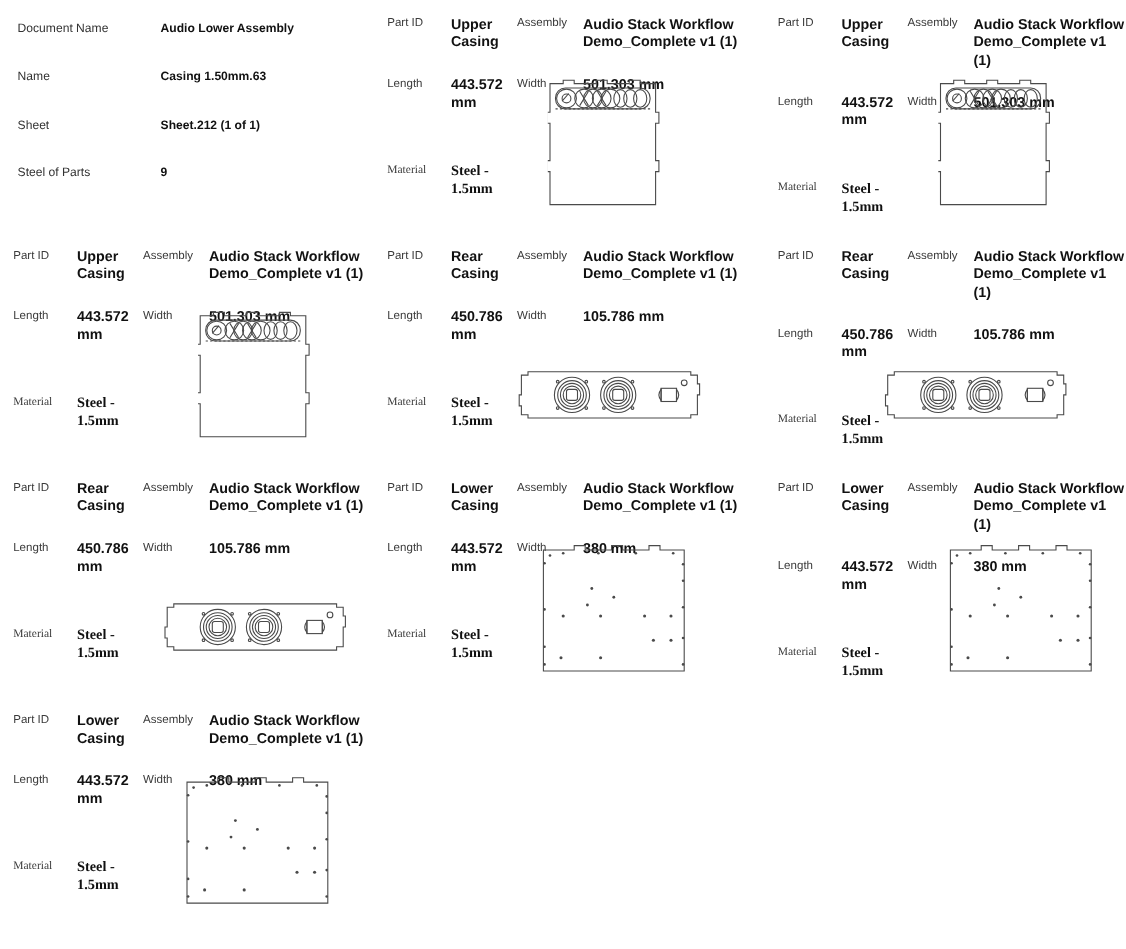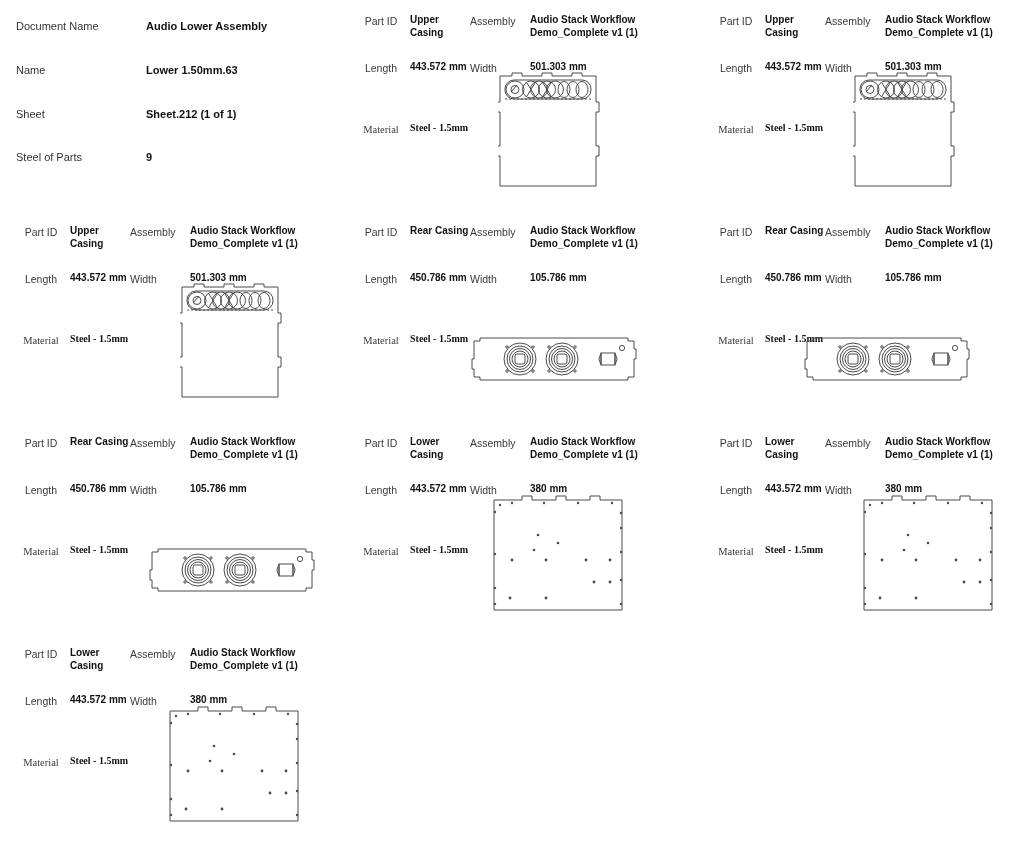--- a/index.html
+++ b/index.html
@@ -40,24 +40,24 @@
   }
 
   
   .part{ padding:14px 0 0 12px; }
   .prow{ display:flex; align-items:flex-start; }
   .prow .k{
     font-size:10.5px; color:#3a3a3a; font-weight:400;
     line-height:1.3; padding-top:1px;
   }
   .prow .v{
-    font-size:10px; color:#111111; font-weight:bold;
+    font-size:13px; color:#111111; font-weight:bold;
     line-height:1.25;
   }
-  .k1{ width:58px; flex:0 0 58px;text-align:center; }
+  .k1{ width:58px; flex:0 0 58px; }
   .v1{ width:60px; flex:0 0 60px; }
   .k2{ width:60px; flex:0 0 60px; }
   .v2{ flex:1 1 auto; }
 
   .row-a{ margin-bottom:22px; }
   .row-b{ margin-bottom:0; }
   .row-c{ margin-top:46px;font-family:Liberation Serif, serif; }
 
   
   .drawing{
@@ -77,21 +77,21 @@
   <div class="grid">
 
     <div class="cell">
       <div class="docinfo">
         <div class="docrow">
           <div class="k">Document Name</div>
           <div class="v">Audio Lower Assembly</div>
         </div>
         <div class="docrow">
           <div class="k">Name</div>
-          <div class="v">Lower 1.50mm.63</div>
+          <div class="v">Casing 1.50mm.63</div>
         </div>
         <div class="docrow">
           <div class="k">Sheet</div>
           <div class="v">Sheet.212 (1 of 1)</div>
         </div>
         <div class="docrow">
           <div class="k">Steel of Parts</div>
           <div class="v">9</div>
         </div>
       </div>

